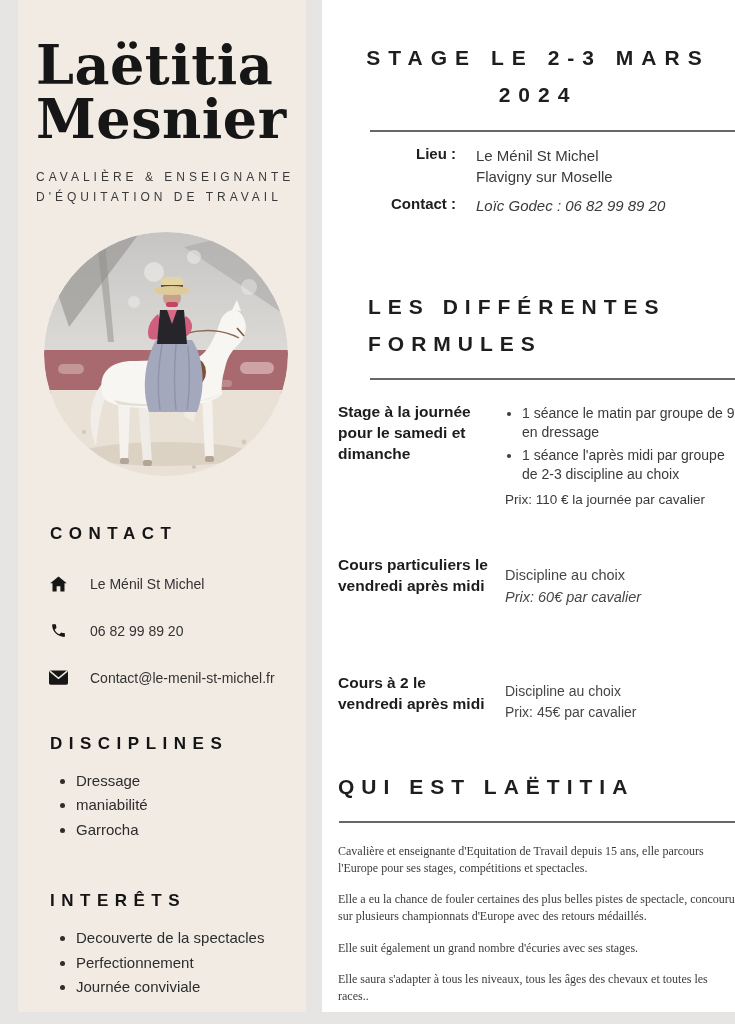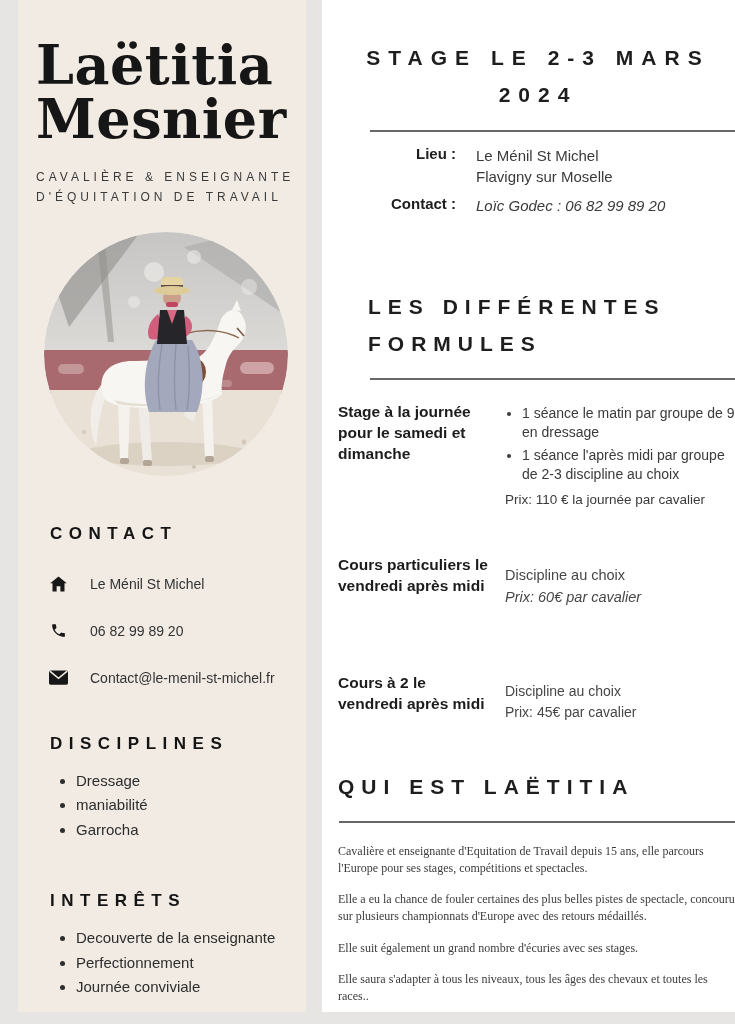--- a/index.html
+++ b/index.html
@@ -223,21 +223,21 @@
 
     <div class="side-heading disciplines-heading">DISCIPLINES</div>
     <ul class="side-list">
       <li>Dressage</li>
       <li>maniabilité</li>
       <li>Garrocha</li>
     </ul>
 
     <div class="side-heading interests-heading">INTERÊTS</div>
     <ul class="side-list">
-      <li>Decouverte de la enseignante</li>
+      <li>Decouverte de la spectacles</li>
       <li>Perfectionnement</li>
       <li>Journée conviviale</li>
     </ul>
   </aside>
 
   <main class="main">
 
     <div class="stage-title">STAGE LE 2-3 MARS 2024</div>
     <hr class="rule">
 

